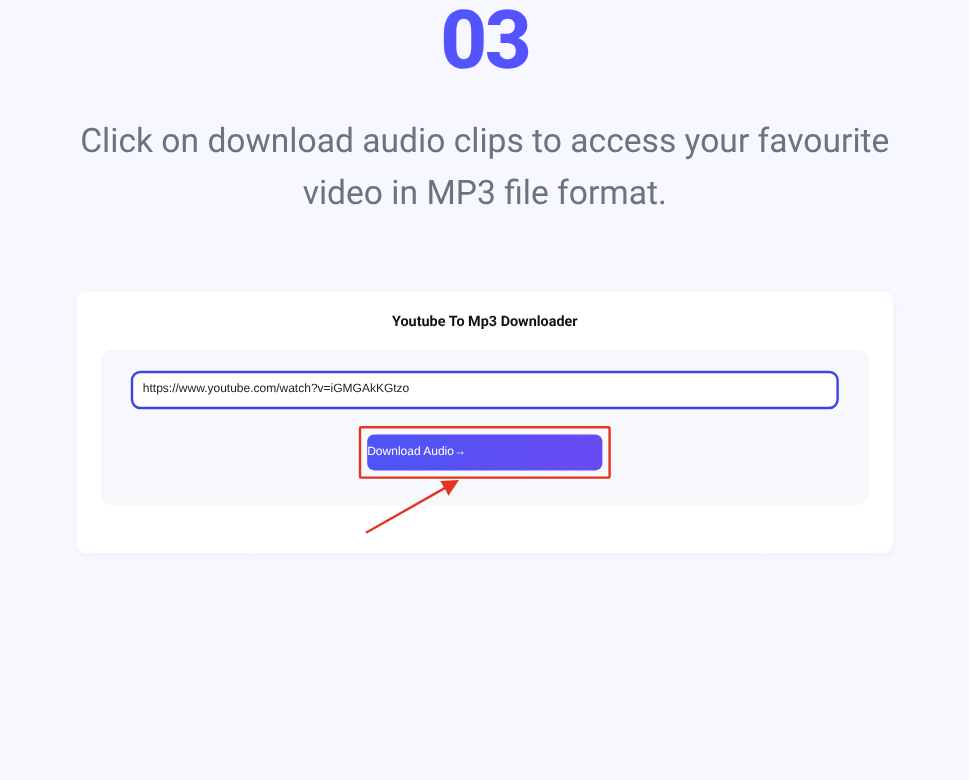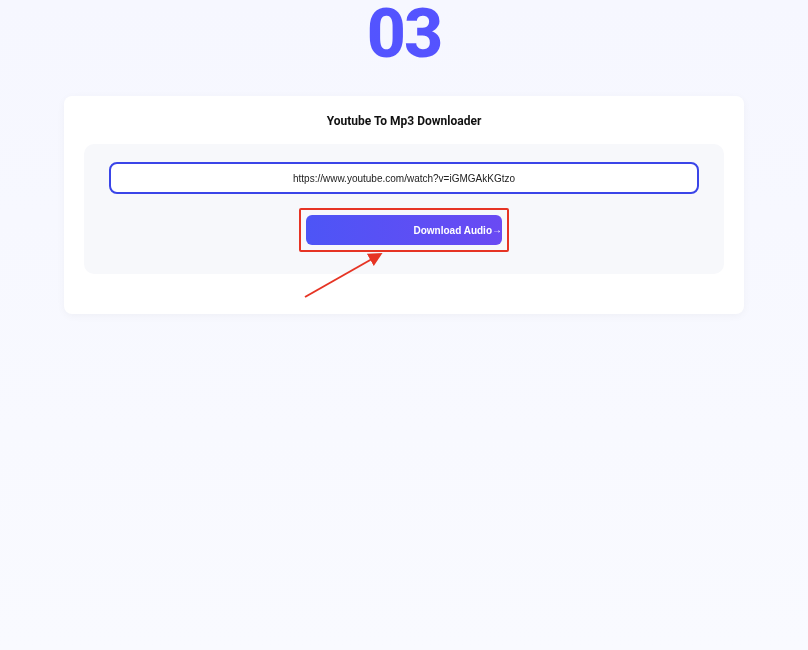--- a/index.html
+++ b/index.html
@@ -76,48 +76,47 @@
     padding: 18px 25px 22px 25px;
     position: relative;
   }
 
   .url-input {
     width: 100%;
     height: 32px;
     border: 2px solid #3a45e8;
     border-radius: 8px;
     background: #ffffff;
-    text-align: center;
     font-size: 10px;
     color: #222222;
     outline: none;
     padding: 0 8px;
     margin-bottom: 14px;
   }
 
   .highlight-box {
     width: 210px;
     margin: 0 auto;
     border: 2px solid #e63424;
     padding: 5px;
     border-radius: 2px;
   }
 
   .download-btn {
     display: flex;
     align-items: center;
-    justify-content: flex-end;
+    justify-content: flex-start;
     width: 100%;
     height: 30px;
     border: none;
     border-radius: 6px;
     background: linear-gradient(90deg, #4d55f6 0%, #6a4af3 100%);
     color: #ffffff;
     font-size: 10px;
-    font-weight: 700;
+    font-weight: 400;
     cursor: pointer;
     gap: 0;
   }
 
   .download-btn .arrow-icon {
     font-size: 10px;
     line-height: 1;
   }
 
   
@@ -131,20 +130,21 @@
   }
 </style>
 </head>
 <body>
 
 <div class="step-container">
 
   <div class="step-number">03</div>
 
 
+  <p class="step-desc">Click on download audio clips to access your favourite video in MP3 file format.</p>
 
   <div class="mockup-area">
     <div class="mockup-title">Youtube To Mp3 Downloader</div>
 
     <div class="mockup-panel">
 
       <input type="text" class="url-input" value="https://www.youtube.com/watch?v=iGMGAkKGtzo" style="">
 
       <div class="highlight-box">
         <button class="download-btn">

